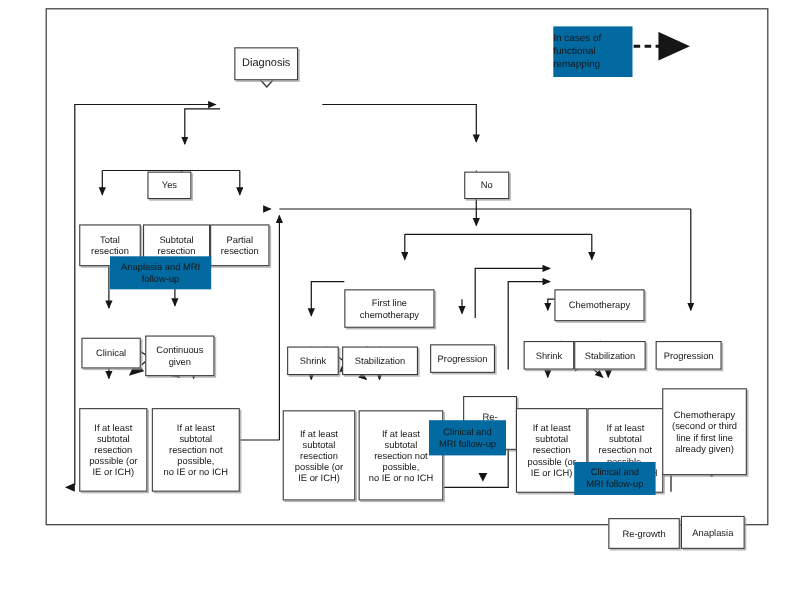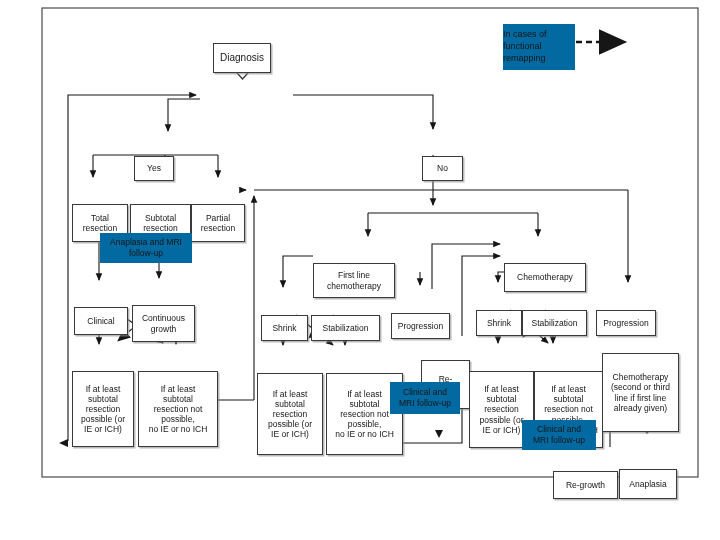--- a/index.html
+++ b/index.html
@@ -105,21 +105,21 @@
 resection</div>
   <div class="node" style="left:130px;top:180px;width:59px;height:36px">Subtotal
 resection</div>
   <div class="node" style="left:191px;top:180px;width:52px;height:36px">Partial
 resection</div>
 
   <div class="txt" style="left:100px;top:233px;width:92px;height:30px">Anaplasia and MRI
 follow-up</div>
   <div class="node" style="left:74px;top:283px;width:52px;height:26px">Clinical</div>
   <div class="node" style="left:132px;top:281px;width:61px;height:35px">Continuous
-growth</div>
+given</div>
   <div class="node" style="left:72px;top:347px;width:60px;height:74px">If at least
 subtotal
 resection
 possible (or
 IE or ICH)</div>
   <div class="node" style="left:138px;top:347px;width:78px;height:74px">If at least
 subtotal
 resection not
 possible,
 no IE or no ICH</div>

